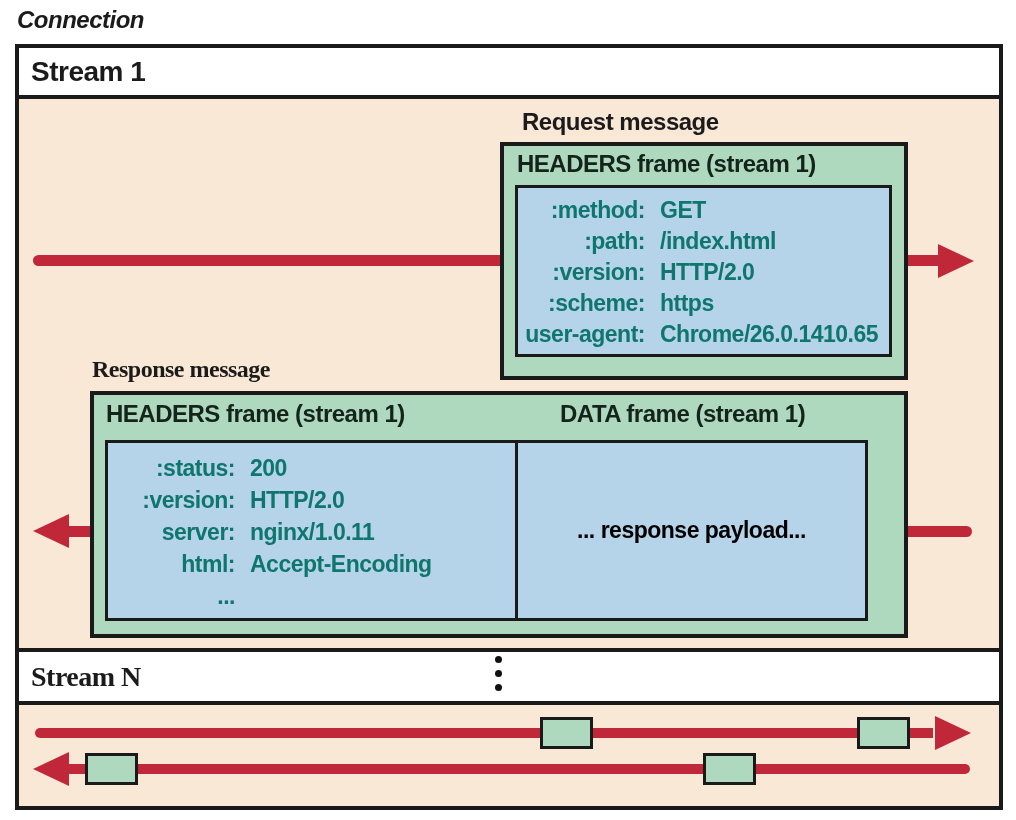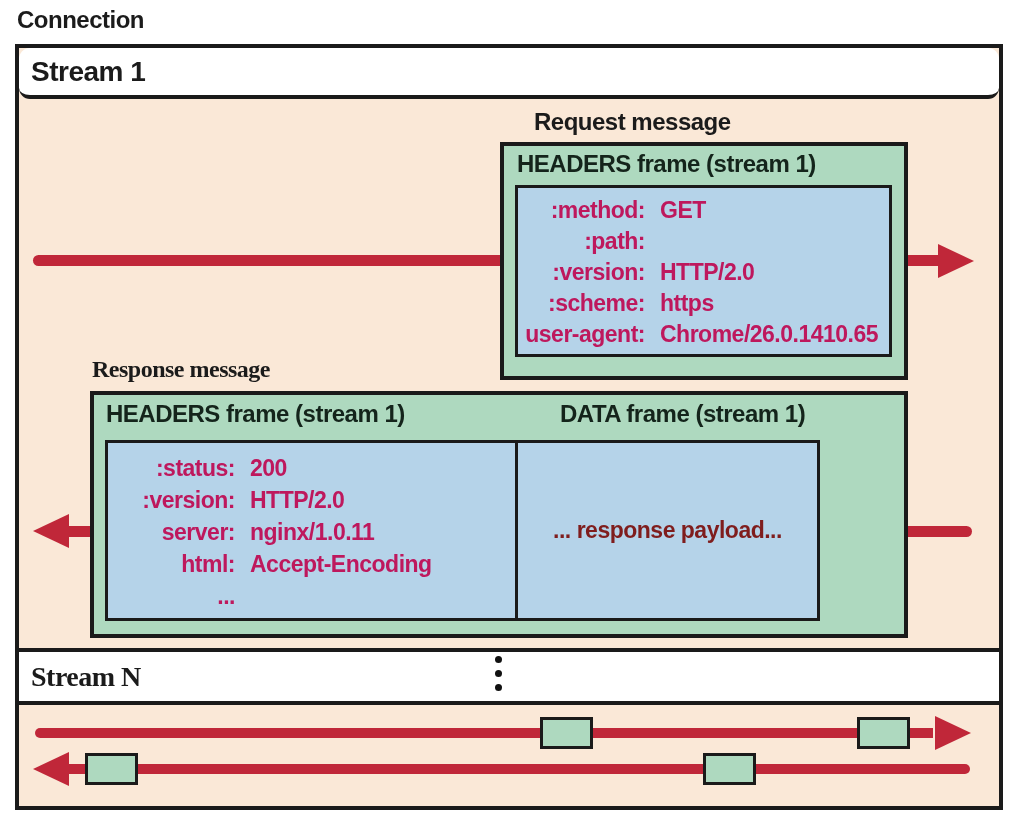--- a/index.html
+++ b/index.html
@@ -20,21 +20,21 @@
   .outer-box {
     left: 15px; top: 44px; width: 988px; height: 766px;
     border: 4px solid var(--border);
     background: var(--peach);
   }
   .band-white {
     background: var(--white);
     left: 19px; width: 980px;
     z-index: 1;
   }
-  .stream1-band { top: 48px; height: 51px; border-bottom: 4px solid var(--border); border-radius: 11px; }
+  .stream1-band { top: 48px; height: 51px; border-bottom: 4px solid var(--border); }
   .streamN-band { top: 648px; height: 57px; border-top: 4px solid var(--border); border-bottom: 4px solid var(--border); font-family: Liberation Serif, serif; }
   .band-label {
     position: absolute; left: 12px; top: 0; bottom: 0;
     display: flex; align-items: center;
     font-size: 28px;
   }
 
   .float-label { font-size: 24px; z-index: 4; }
 
   
@@ -58,32 +58,32 @@
   .frame-title { font-size: 24px; color: #14241b; z-index: 5; }
 
   .req-green { left: 500px; top: 142px; width: 408px; height: 238px; }
   .req-title { left: 517px; top: 150px; }
   .req-blue  { left: 515px; top: 185px; width: 377px; height: 172px; padding-top: 7px; }
 
   .resp-green { left: 90px; top: 391px; width: 818px; height: 247px; }
   .resp-title-headers { left: 106px; top: 400px; }
   .resp-title-data    { left: 519px; top: 400px; margin-left: 41px; }
   .resp-blue-headers  { left: 105px; top: 440px; width: 459px; height: 181px; padding-top: 9px; }
-  .resp-blue-data     { left: 515px; top: 440px; width: 305px; height: 181px;
+  .resp-blue-data     { left: 515px; top: 440px; width: 353px; height: 181px;
                         display: flex; align-items: center; justify-content: center;
-                        font-size: 23px; color: #7f1d1d; }
+                        font-size: 23px; color: #000000; }
 
   
   .kv { display: block; }
   .kv-row {
     display: grid;
     grid-template-columns: 127px 1fr;
     column-gap: 15px;
     font-size: 23px;
-    color: #be185d;
+    color: #0f766e;
   }
   .req-blue .kv-row { line-height: 31px; }
   .resp-blue-headers .kv-row { line-height: 32px; }
   .kv-key { text-align: right; }
   .kv-val { text-align: left; }
 
   
   .v-ellipsis { left: 495px; top: 656px; z-index: 5; display: flex; flex-direction: column; gap: 7px; align-items: center; }
   .dot { width: 7px; height: 7px; border-radius: 50%; background: #111111; }
 
@@ -101,21 +101,21 @@
   .r1 { left: 540px; top: 717px; }
   .r2 { left: 857px; top: 717px; }
   .r3 { left: 85px;  top: 753px; }
   .r4 { left: 703px; top: 753px; }
 </style>
 </head>
 <body>
 
 <div class="canvas">
 
-  <div class="abs float-label" style="left:17px; top:6px;">Connection</div>
+  <div class="abs float-label" style="left:17px; top:6px;font-style:italic;">Connection</div>
 
   <div class="abs outer-box"></div>
 
   <div class="abs band-white stream1-band">
     <div class="band-label">Stream 1</div>
   </div>
 
   <div class="abs band-white streamN-band">
     <div class="band-label">Stream N</div>
   </div>
@@ -127,33 +127,34 @@
   </div>
 
   <div class="abs arrow-line cap-left req-line-left"></div>
   <div class="abs arrow-line req-line-right"></div>
   <div class="abs tri tri-right req-head"></div>
 
   <div class="abs tri tri-left resp-head-left"></div>
   <div class="abs arrow-line resp-line-left"></div>
   <div class="abs arrow-line cap-right resp-line-right"></div>
 
-  <div class="abs float-label" style="left:534px; top:108px;text-align:right;">Request message</div>
+  <div class="abs float-label" style="left:522px; top:108px;text-align:right;">Request message</div>
 
   <div class="abs green-box req-green"></div>
   <div class="abs frame-title req-title">HEADERS frame (stream 1)</div>
 
   <div class="abs blue-box req-blue">
     <div class="kv">
         <div class="kv-row">
         <span class="kv-key">:method:</span>
         <span class="kv-val">GET</span>
       </div>
         <div class="kv-row">
         <span class="kv-key">:path:</span>
+        <span class="kv-val">/index.html</span>
       </div>
         <div class="kv-row">
         <span class="kv-key">:version:</span>
         <span class="kv-val">HTTP/2.0</span>
       </div>
         <div class="kv-row">
         <span class="kv-key">:scheme:</span>
         <span class="kv-val">https</span>
       </div>
         <div class="kv-row">

